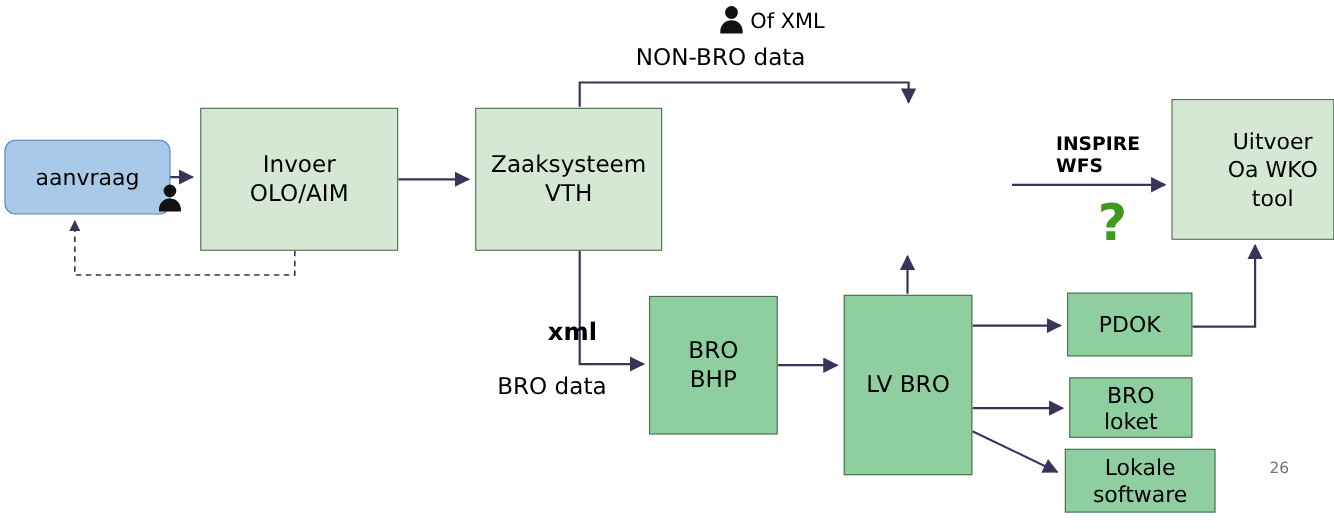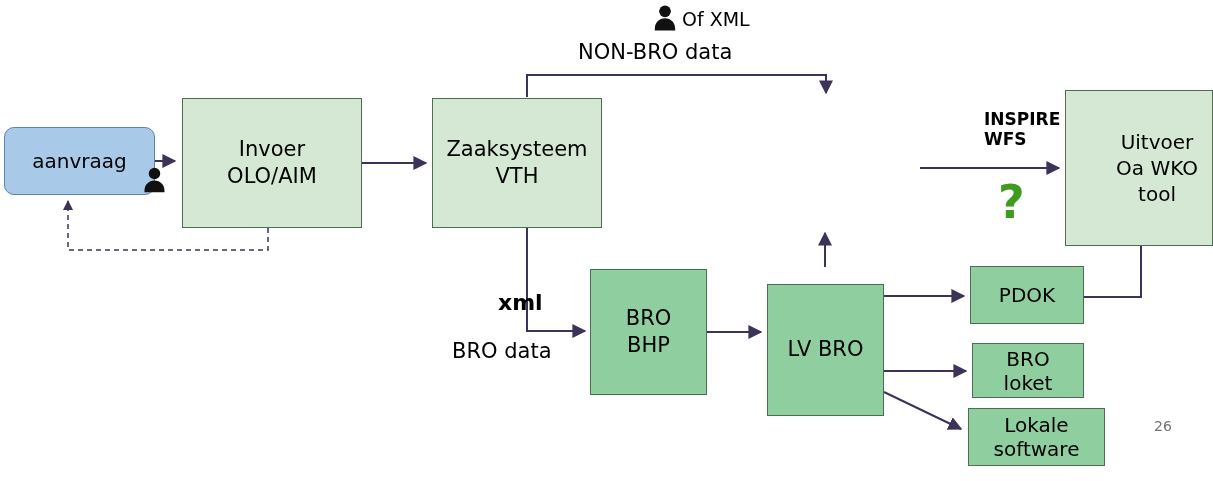--- a/index.html
+++ b/index.html
@@ -27,35 +27,35 @@
   .light { background: #d5e8d4; }
   .mid   { background: #8fcf9f; }
   .blue  { background: #a9c9e8; border: 1px solid #5d83ad; border-radius: 10px; }
 
   
   .n-aanvraag   { left: 4px;    top: 127px; width: 151px; height: 68px; }
   .n-aanvraag .label { font-size: 20px; }
   .n-invoer     { left: 182px;  top: 98px;  width: 180px; height: 130px; }
   .n-zaak       { left: 432px;  top: 98px;  width: 170px; height: 130px; }
   .n-lgr        { left: 732px;  top: 98px;  width: 188px; height: 130px; }
-  .n-uitvoer    { left: 1065px; top: 90px;  width: 148px; height: 156px; padding-left: 36px; }
+  .n-uitvoer    { left: 1065px; top: 90px;  width: 148px; height: 128px; padding-left: 36px; }
   .n-uitvoer .label { font-size: 20px; }
   .n-brobhp     { left: 590px;  top: 269px; width: 117px; height: 126px; }
-  .n-lvbro      { left: 767px;  top: 284px; width: 117px; height: 132px; }
+  .n-lvbro      { left: 767px;  top: 268px; width: 117px; height: 164px; }
   .n-pdok       { left: 970px;  top: 266px; width: 114px; height: 58px; }
   .n-pdok .label { font-size: 20px; }
   .n-broloket   { left: 972px;  top: 343px; width: 112px; height: 55px; }
   .n-broloket .label { font-size: 20px; line-height: 1.2; }
   .n-lokale     { left: 968px;  top: 408px; width: 137px; height: 58px; }
   .n-lokale .label { font-size: 20px; line-height: 1.2; }
 
   .ann { position: absolute; white-space: pre-line; }
   .a-ofxml    { left: 682px;  top: 8px;   font-size: 19px; font-weight: normal; }
   .a-nonbro   { left: 578px;  top: 40px;  font-size: 21px; }
-  .a-inspire  { left: 960px;  top: 109px; font-size: 17px; font-weight: bold; line-height: 1.2; margin-left: 24px; }
+  .a-inspire  { left: 960px;  top: 121px; font-size: 17px; font-weight: bold; line-height: 1.2; }
   .a-xml      { left: 498px;  top: 290px; font-size: 22px; font-weight: bold; }
   .a-brodata  { left: 452px;  top: 339px; font-size: 21px; }
   .a-question { left: 998px;  top: 175px; font-size: 46px; font-weight: bold; color: #3f9b1e; }
   .a-pagenum  { left: 1154px; top: 418px; font-size: 14px; color: #737373; }
 
   .icon { position: absolute; }
   .i-person-top  { left: 652px; top: 5px;   width: 26px; height: 28px; }
   .i-person-side { left: 142px; top: 166px; width: 25px; height: 30px; }
 </style>
 </head>

